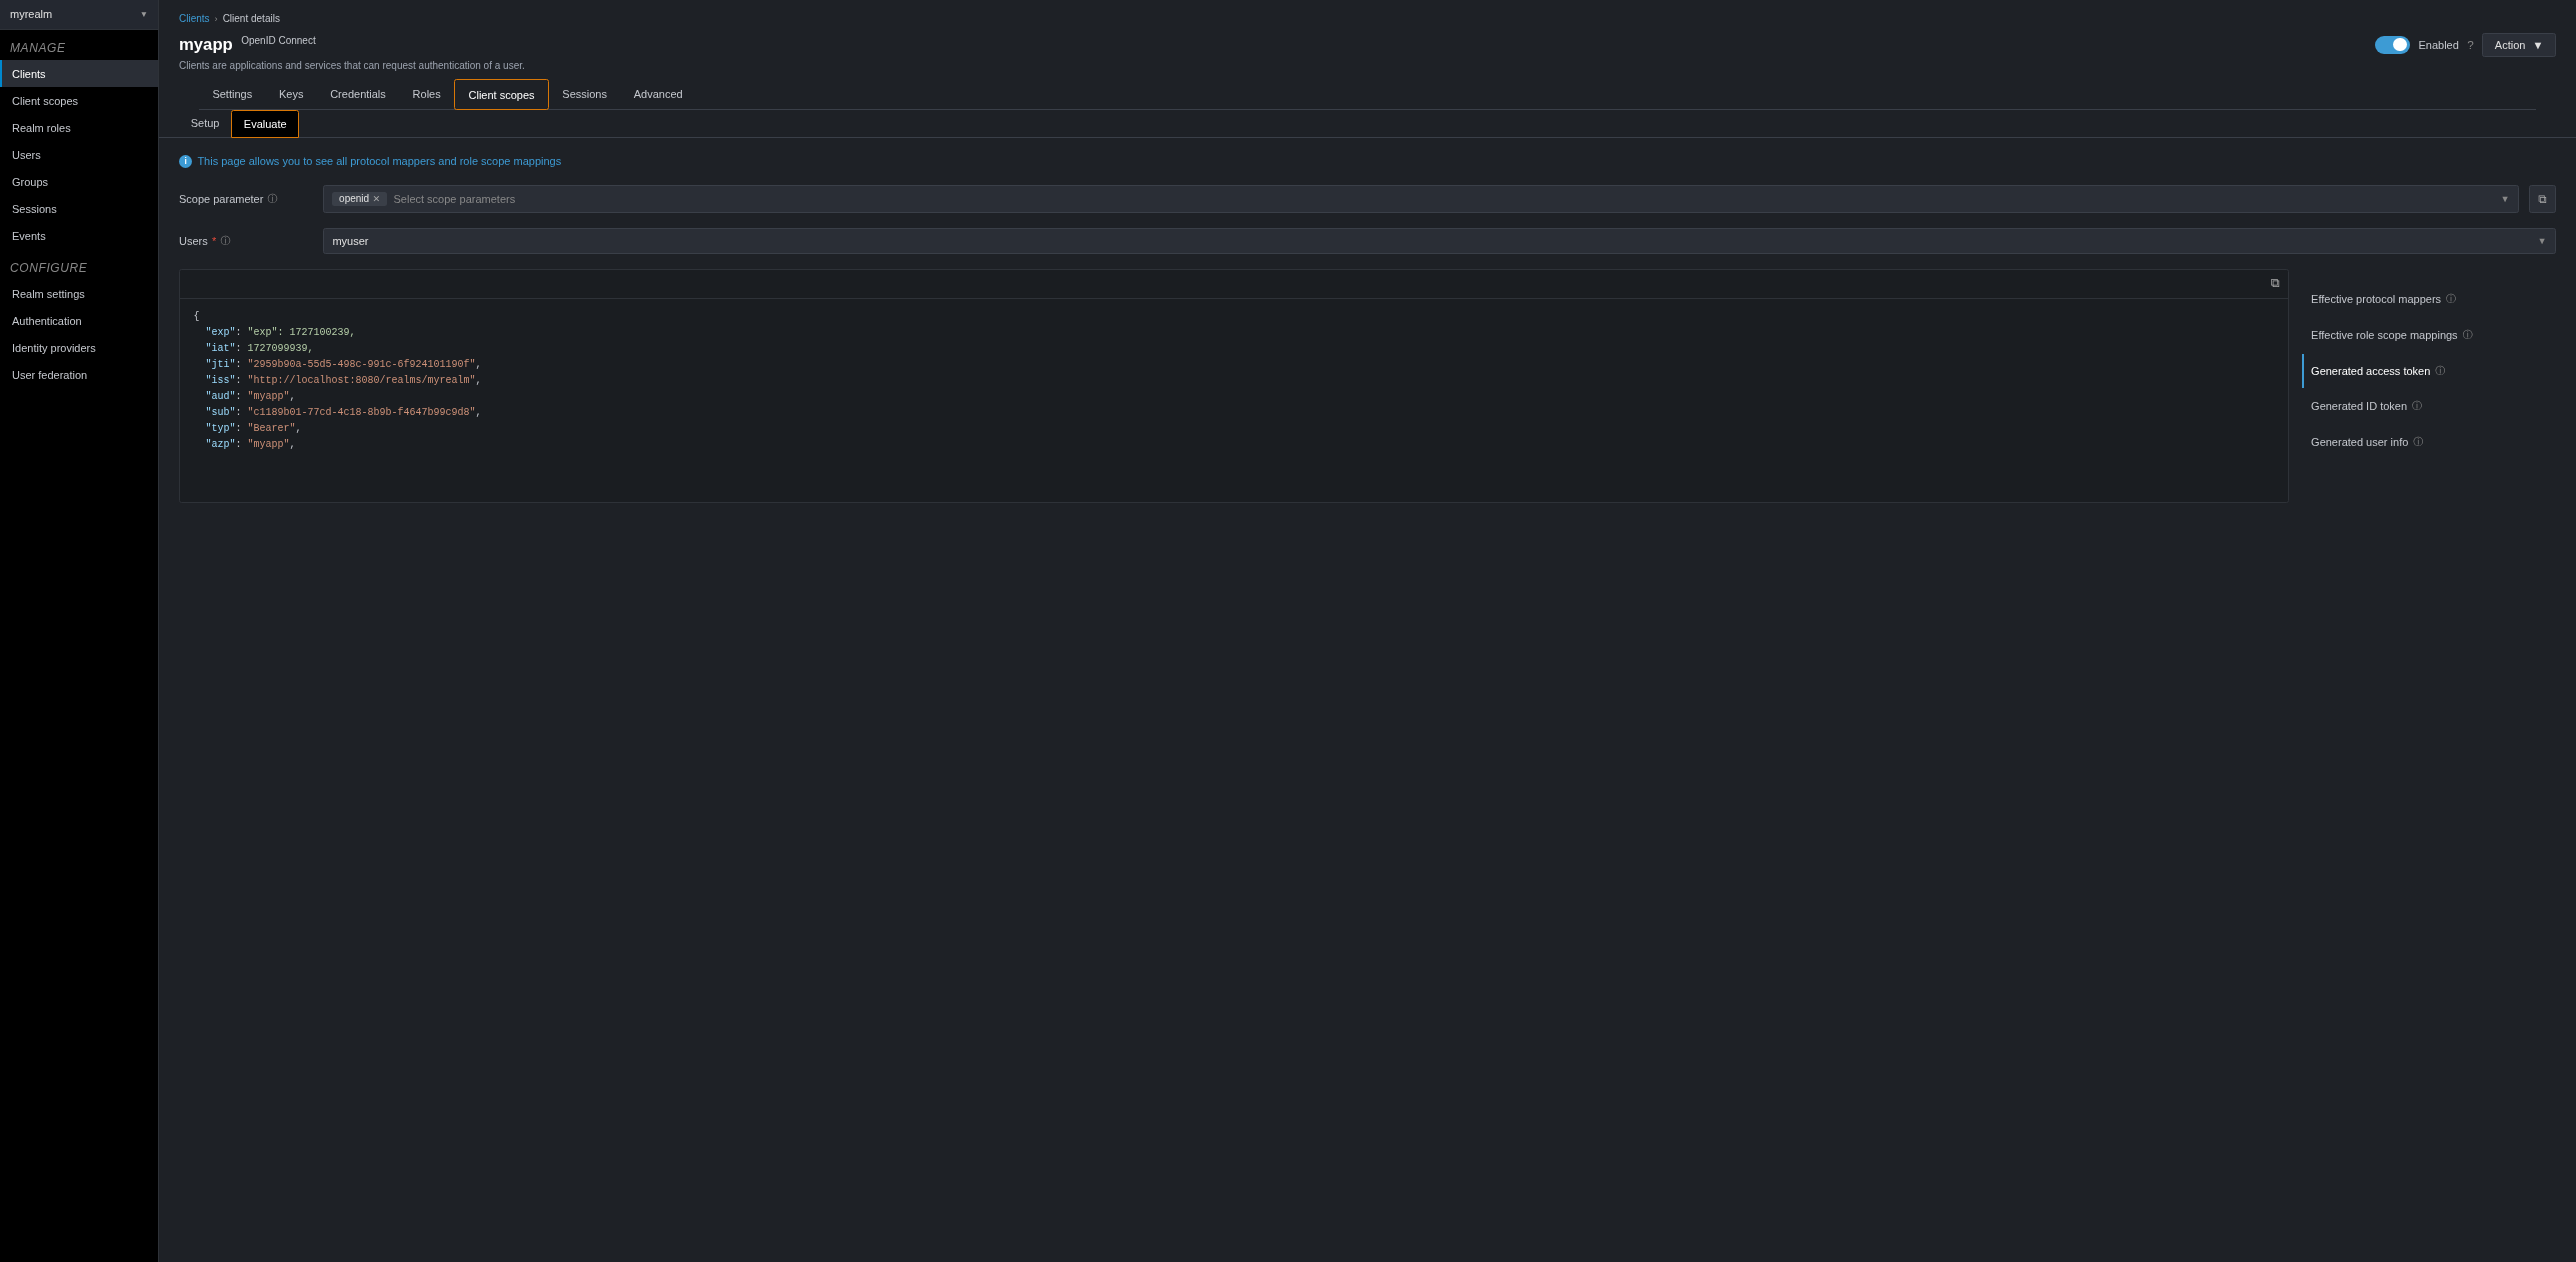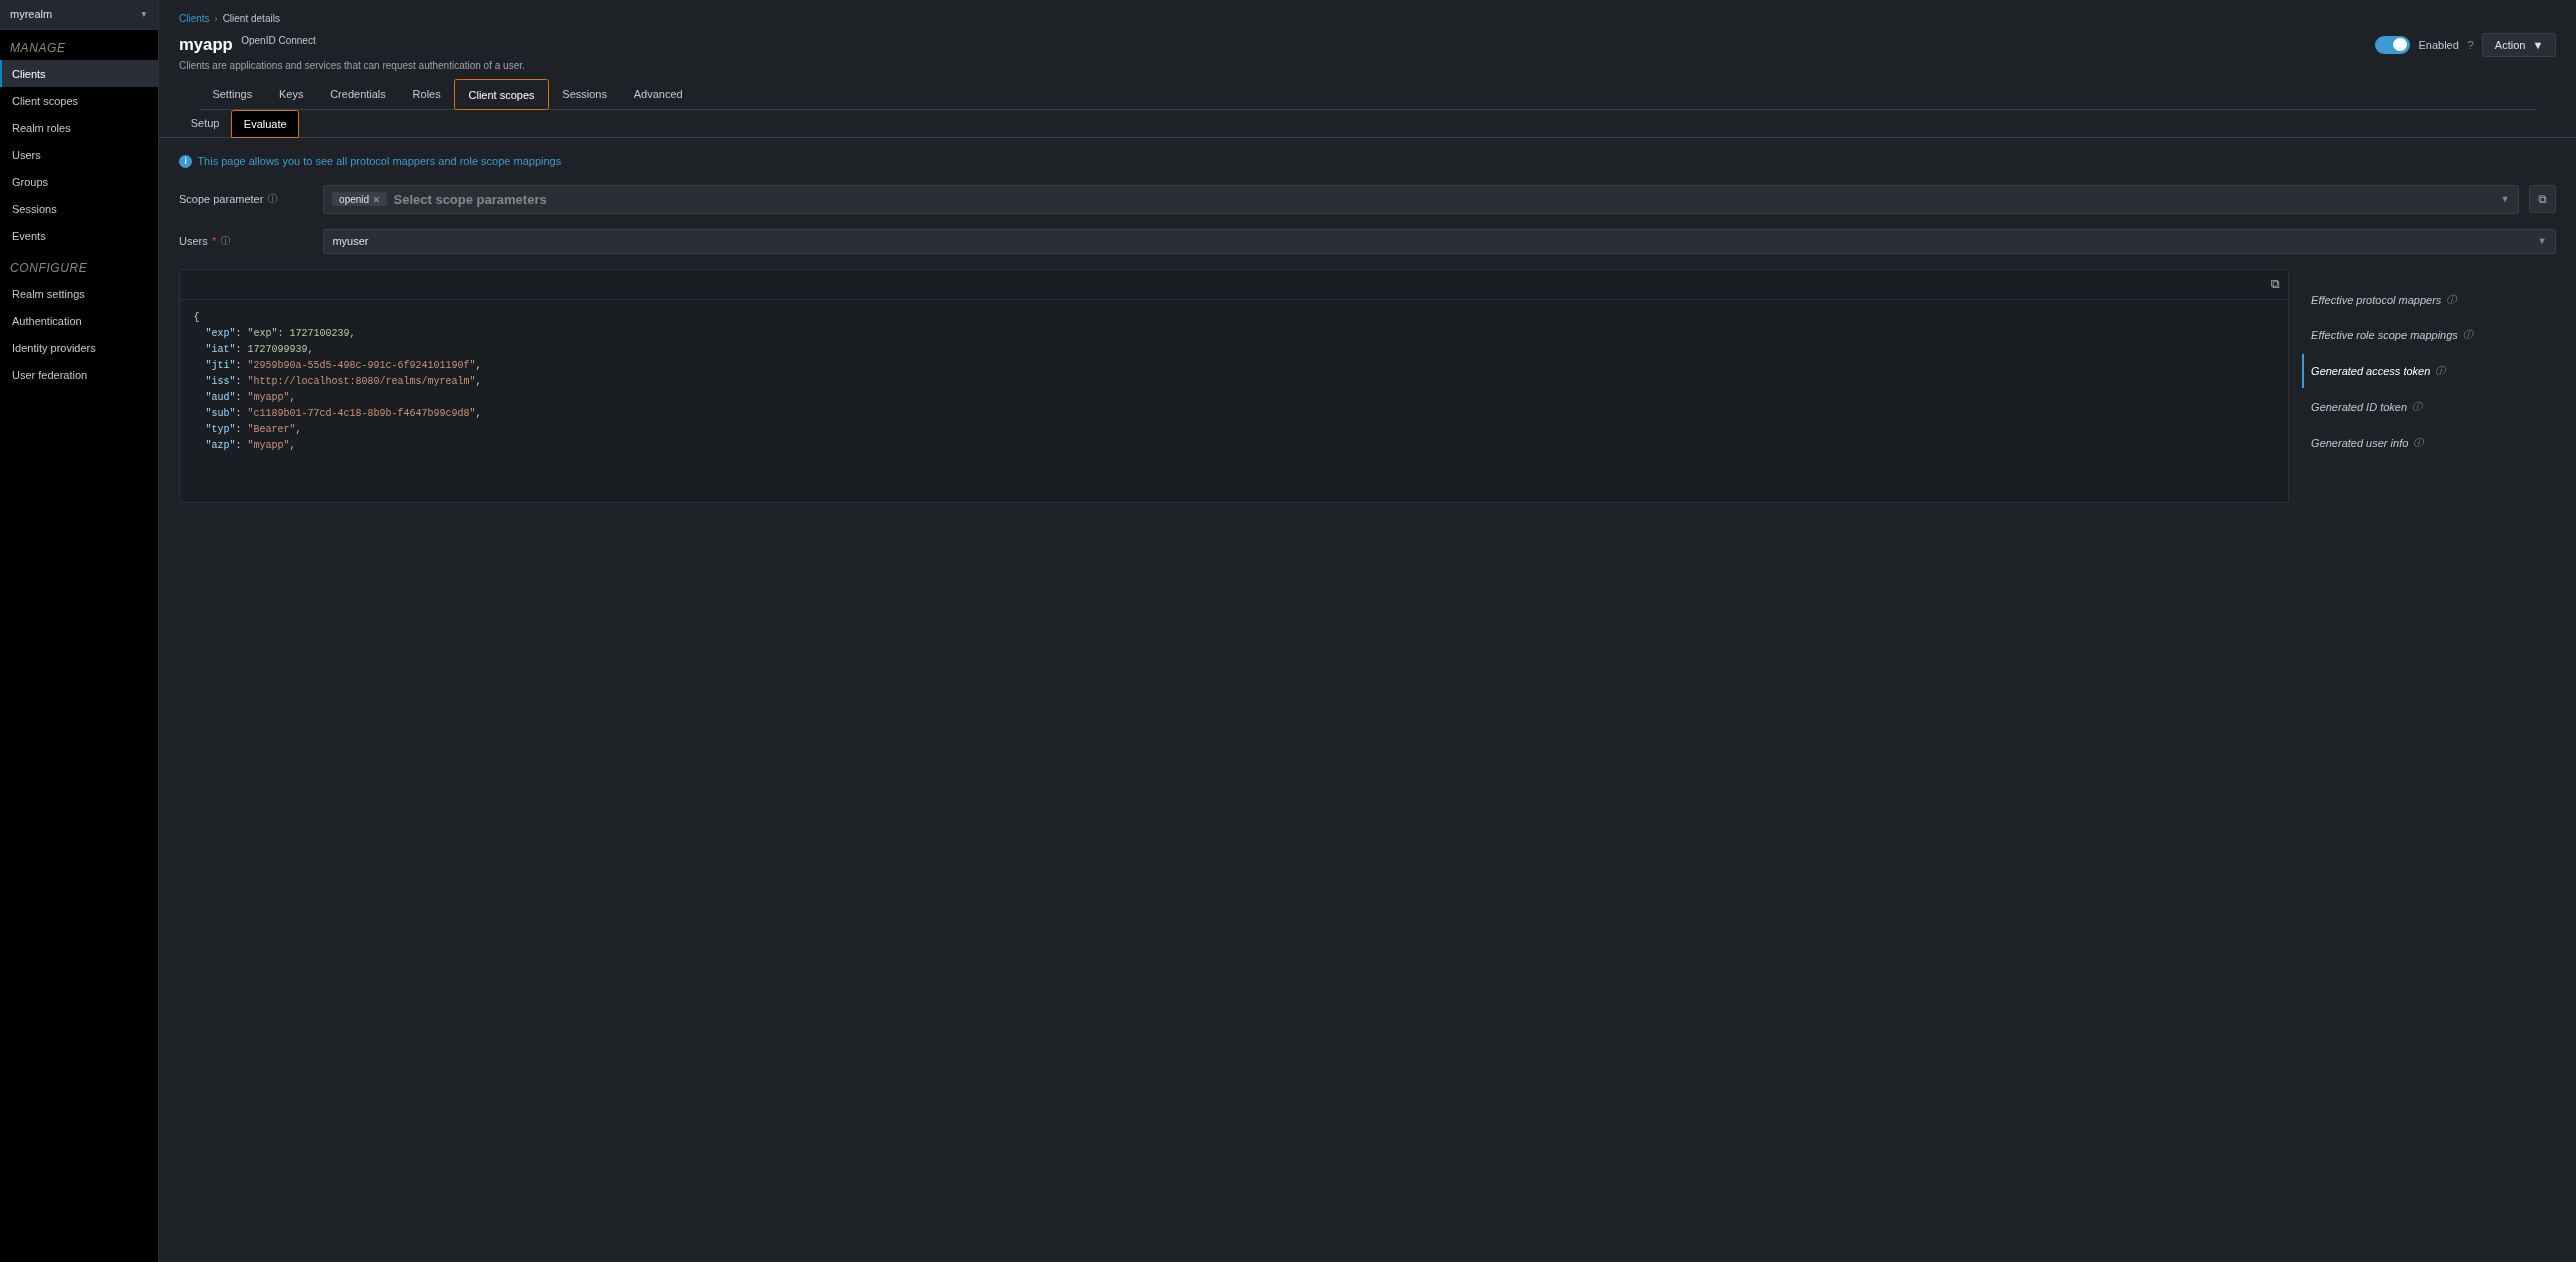--- a/index.html
+++ b/index.html
@@ -286,23 +286,22 @@
       gap: 3.3px;
       color: #e0e0e0;
     }
     .scope-tag .remove {
       cursor: pointer;
       color: #aaa;
       font-size: 9.2px;
     }
     .scope-input-placeholder {
       color: #888;
-      font-size: 13px;
+      font-size: 11px;
       flex: 1;
-      font-weight: bold;
     }
     .dropdown-arrow {
       margin-left: auto;
       color: #888;
       font-size: 9.2px;
     }
     .copy-btn {
       background: #2a2e36;
       border: 0.8px solid #3a3f48;
       color: #aaa;
@@ -354,21 +353,20 @@
     .json-content .num { color: #b5cea8; }
 
     .right-panel {
       width: 267px;
       min-width: 267px;
       padding: 13.4px;
       background: #1e2126;
       display: flex;
       flex-direction: column;
       gap: 1.7px;
-      font-style: italic;
     }
     .right-panel-item {
       padding: 10px 6.7px;
       font-size: 11px;
       color: #c5c8ce;
       cursor: pointer;
       border-left: 2.5px solid transparent;
       display: flex;
       align-items: center;
       gap: 5px;

